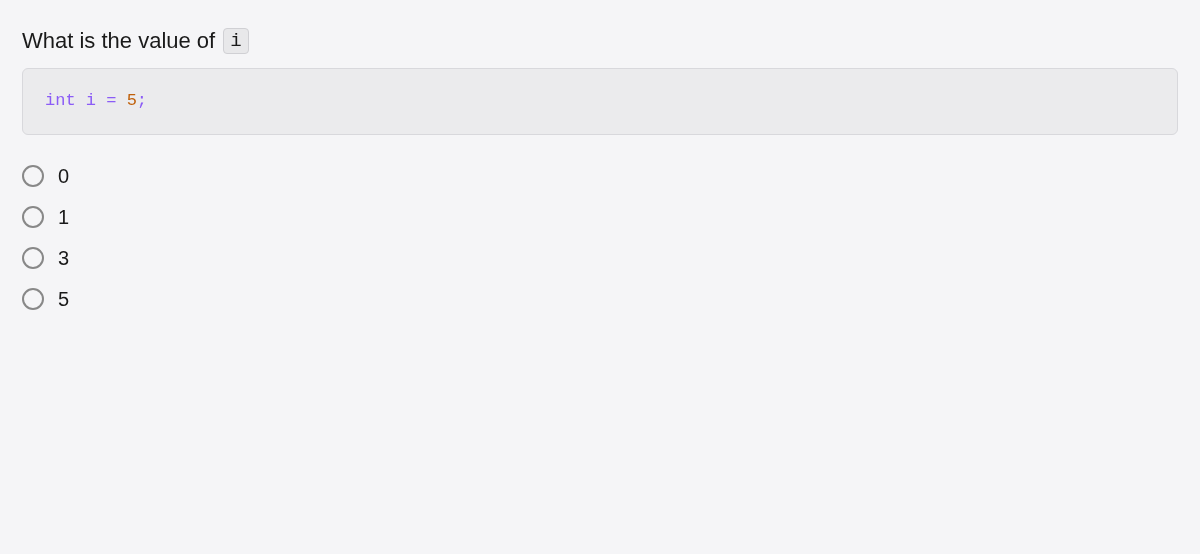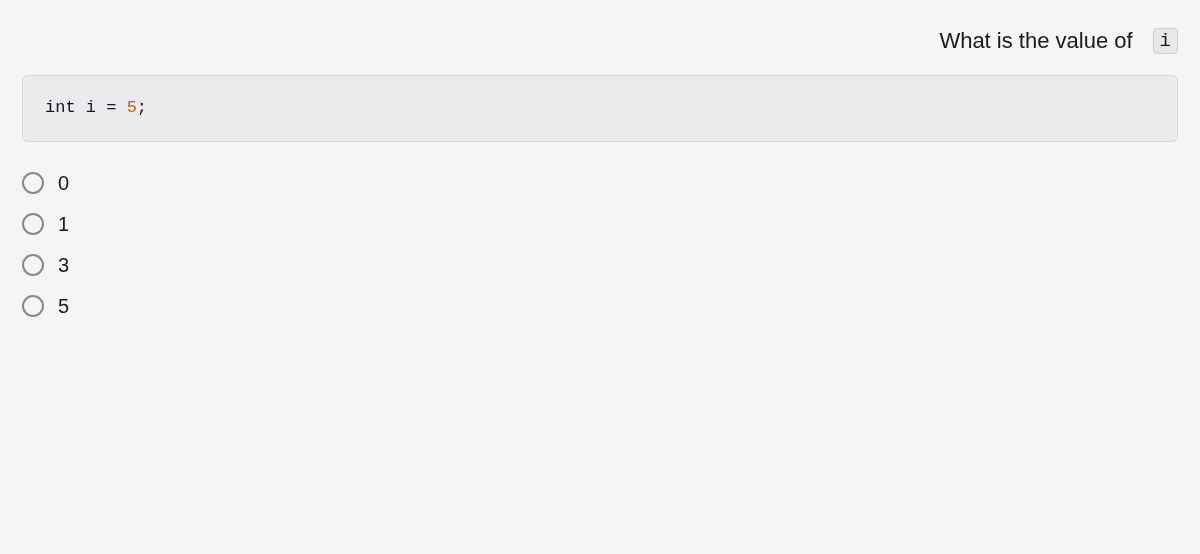--- a/index.html
+++ b/index.html
@@ -15,27 +15,26 @@
       font-family: -apple-system, BlinkMacSystemFont, 'Segoe UI', Helvetica, Arial, sans-serif;
       display: flex;
       flex-direction: column;
       padding: 28px 22px;
       overflow: hidden;
     }
 
     .question-header {
       display: flex;
       align-items: center;
-      gap: 20px;
-      margin-bottom: 21px;
+      gap: 8px;
+      margin-bottom: 14px;
       font-size: 22px;
       font-weight: 400;
       color: #1a1a1a;
       flex-wrap: nowrap;
-      justify-content: flex-end;
     }
 
     .inline-code {
       font-family: 'Courier New', Courier, monospace;
       font-size: 19px;
       background-color: #e8e8ea;
       border: 1px solid #d0d0d4;
       border-radius: 4px;
       padding: 1px 6px;
       color: #1a1a1a;
@@ -57,21 +56,21 @@
     .code-line {
       display: block;
       white-space: pre;
     }
 
     .code-orange {
       color: #c0600a;
     }
 
     .code-black {
-      color: #0f172a;
+      color: #8b5cf6;
     }
 
     .options-list {
       display: flex;
       flex-direction: column;
       gap: 18px;
       margin-top: 4px;
     }
 
     .option-item {

